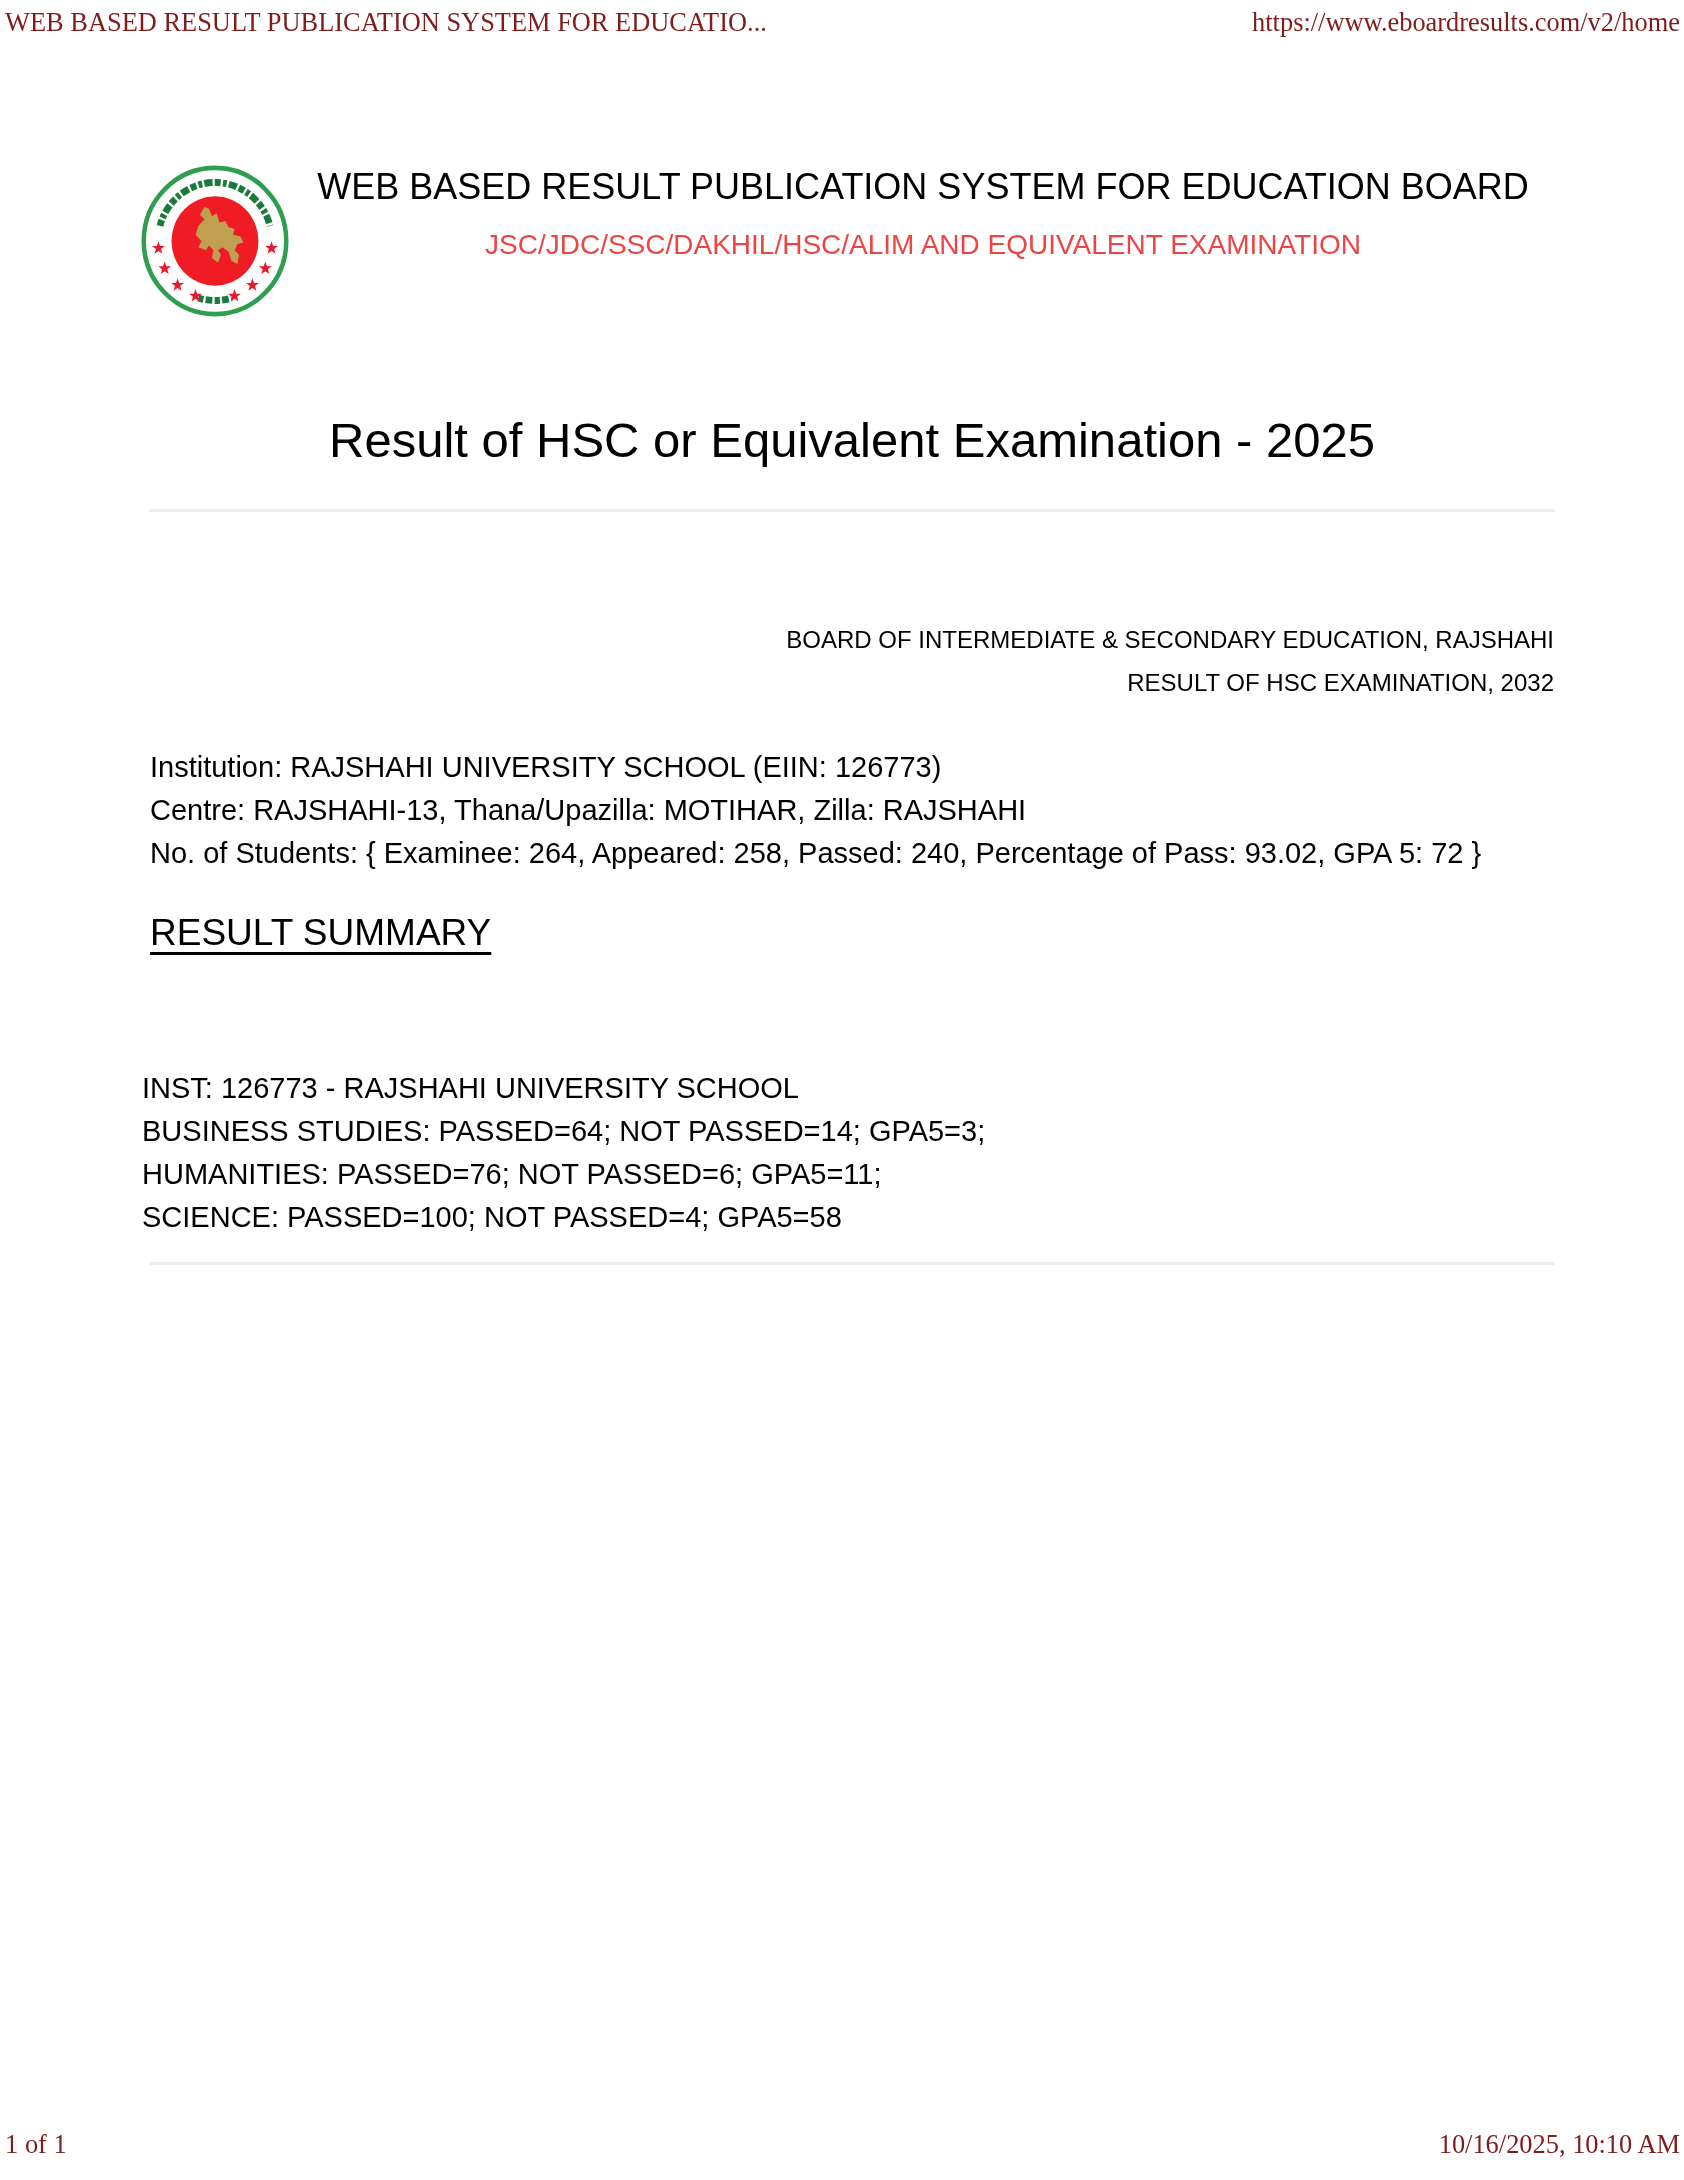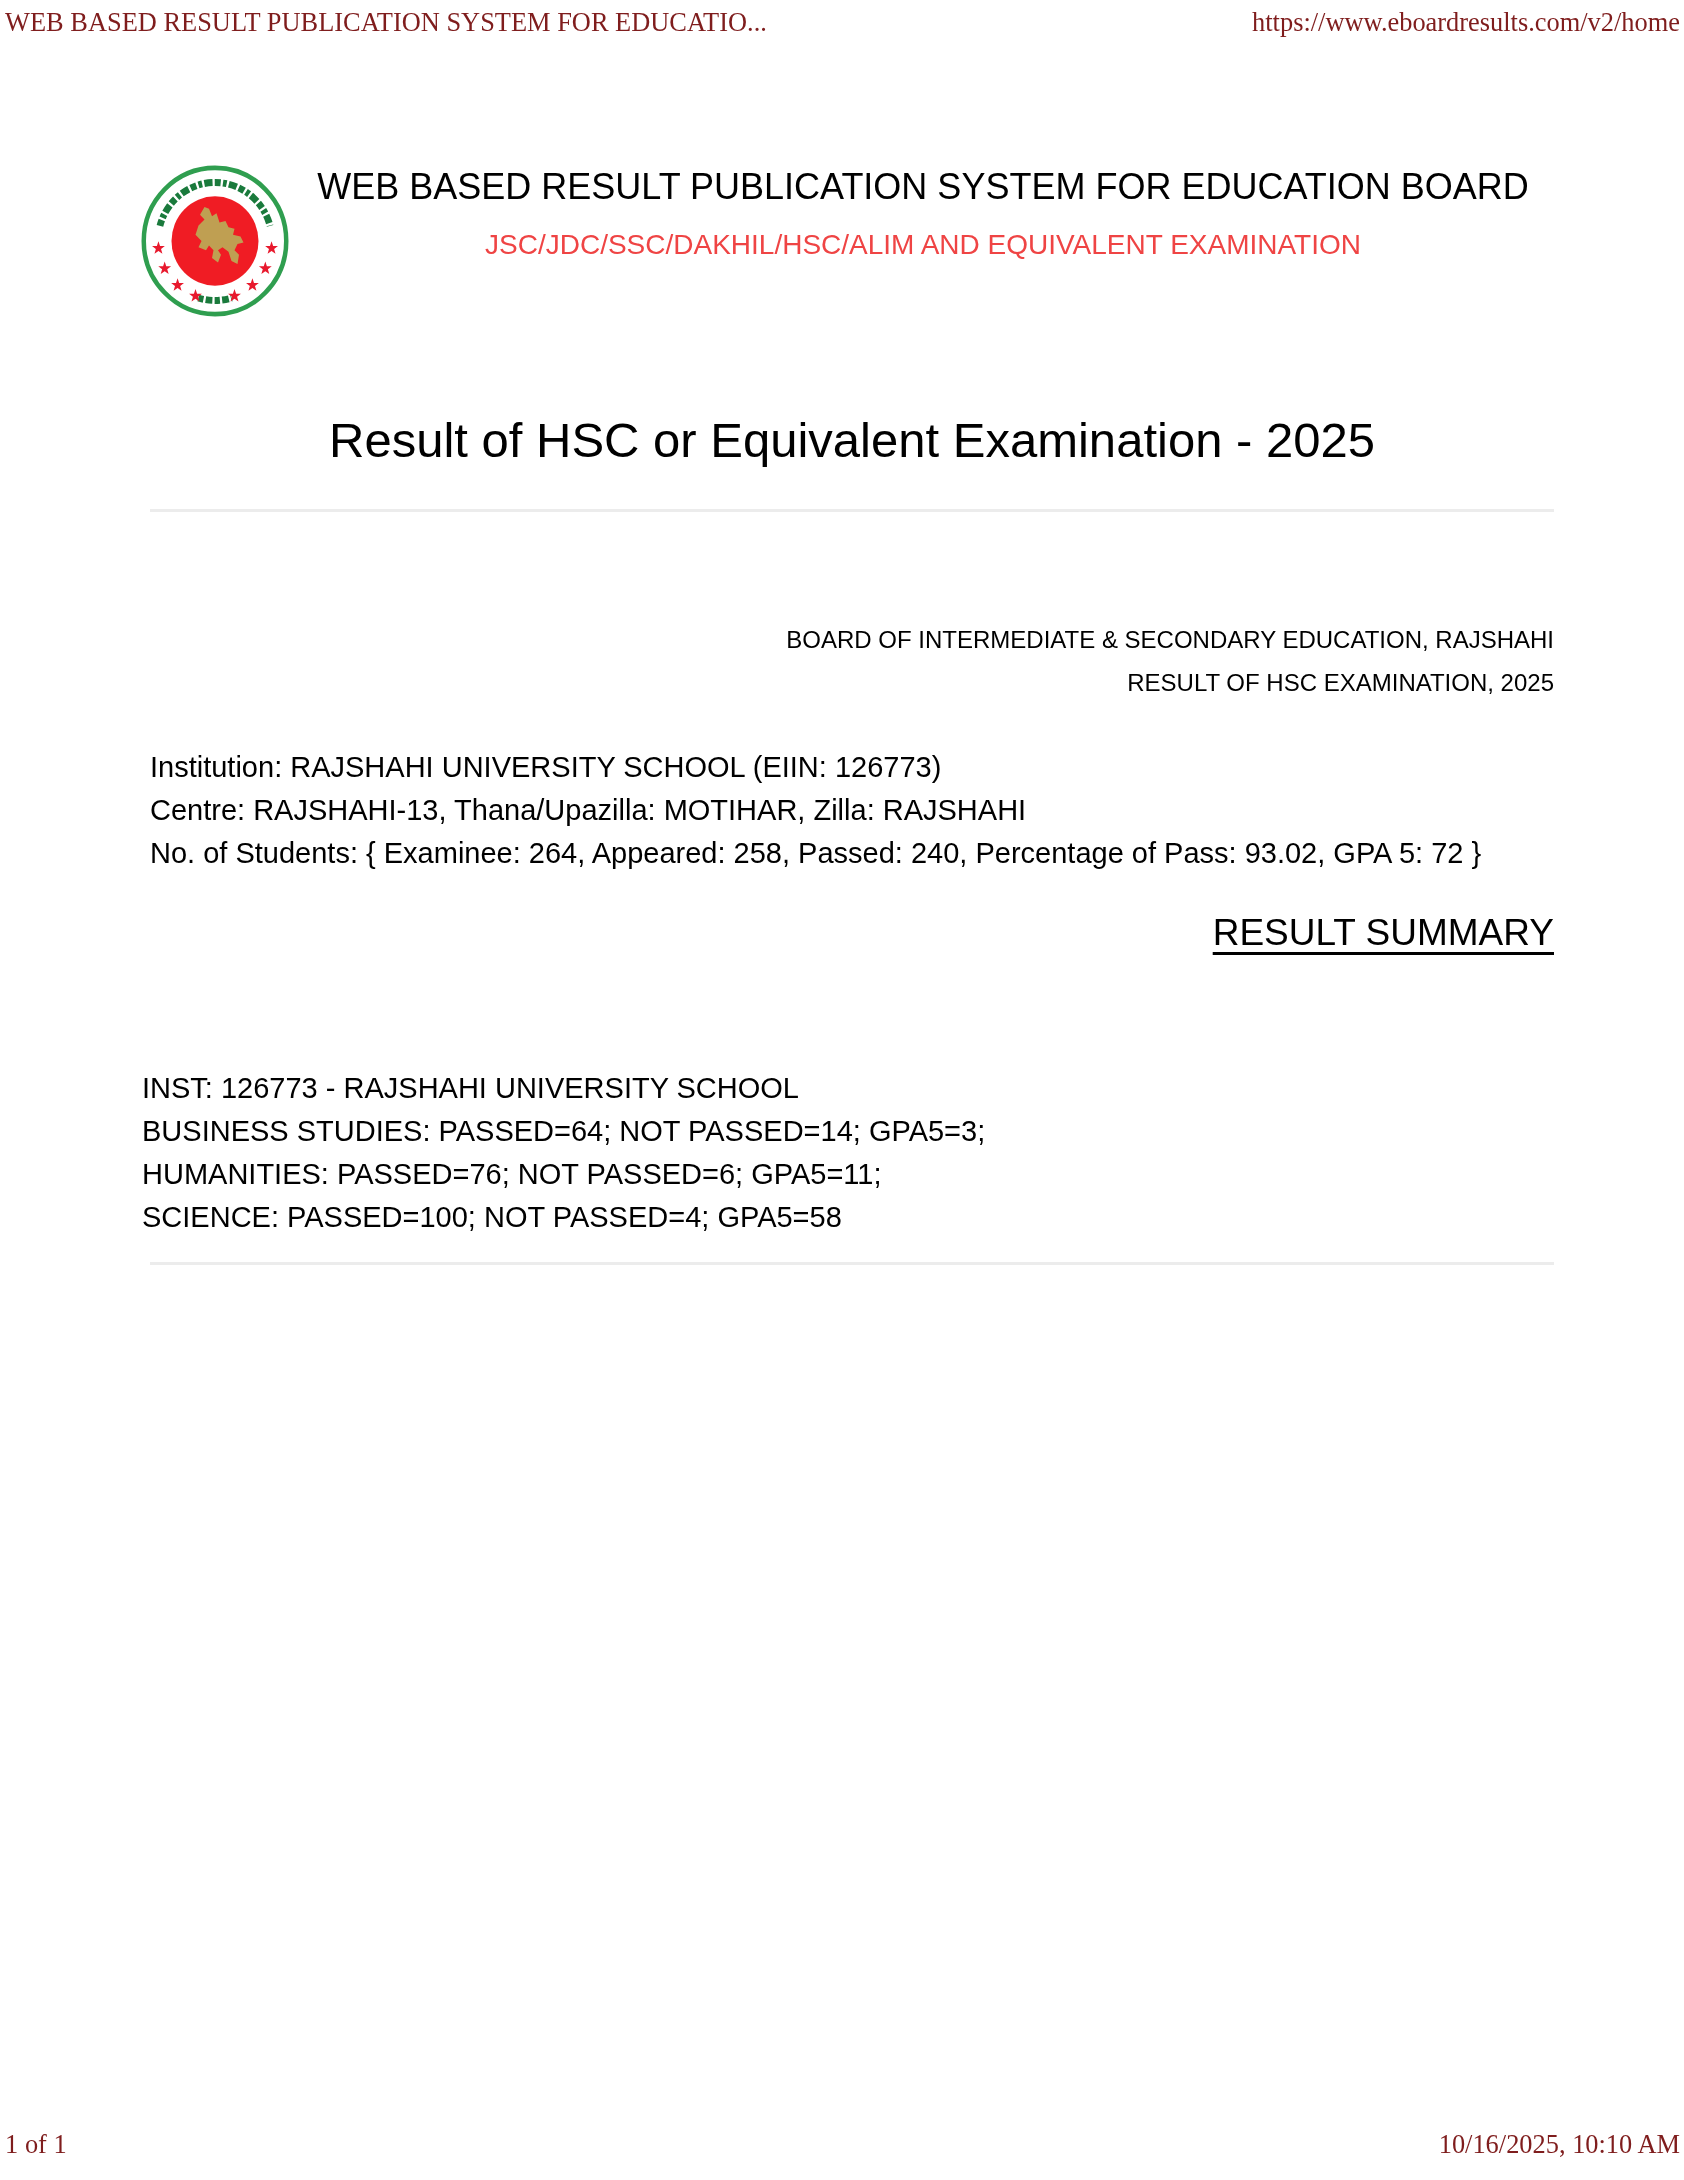--- a/index.html
+++ b/index.html
@@ -104,21 +104,21 @@
     font-size: 29px;
     line-height: 43px;
     white-space: nowrap;
   }
 
   .summary-heading-wrap {
     position: absolute;
     left: 150px;
     right: 131px;
     top: 911px;
-    text-align: right;
+    text-align: left;
   }
   .summary-heading {
     font-size: 37px;
     line-height: 44px;
     font-weight: 400;
     text-decoration: underline;
     text-decoration-thickness: 3.4px;
     text-underline-offset: 6.8px;
     color: #000;
   }
@@ -170,21 +170,21 @@
   <div class="masthead-title">WEB BASED RESULT PUBLICATION SYSTEM FOR EDUCATION BOARD</div>
   <div class="masthead-subtitle">JSC/JDC/SSC/DAKHIL/HSC/ALIM AND EQUIVALENT EXAMINATION</div>
 </div>
 
 <h1 class="page-heading">Result of HSC or Equivalent Examination - 2025</h1>
 
 <div class="rule first"></div>
 
 <div class="board-block">
   <div>BOARD OF INTERMEDIATE &amp; SECONDARY EDUCATION, RAJSHAHI</div>
-  <div>RESULT OF HSC EXAMINATION, 2025</div>
+  <div>RESULT OF HSC EXAMINATION, 2032</div>
 </div>
 
 <div class="inst-block">
   <div>Institution: RAJSHAHI UNIVERSITY SCHOOL (EIIN: 126773)</div>
   <div>Centre: RAJSHAHI-13, Thana/Upazilla: MOTIHAR, Zilla: RAJSHAHI</div>
   <div>No. of Students: { Examinee: 264, Appeared: 258, Passed: 240, Percentage of Pass: 93.02, GPA 5: 72 }</div>
 </div>
 
 <div class="summary-heading-wrap">
   <span class="summary-heading">RESULT SUMMARY</span>

